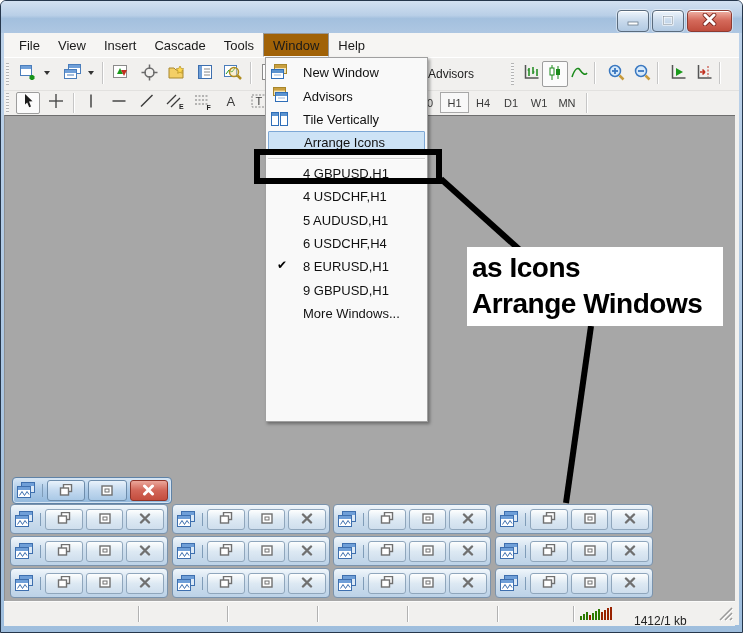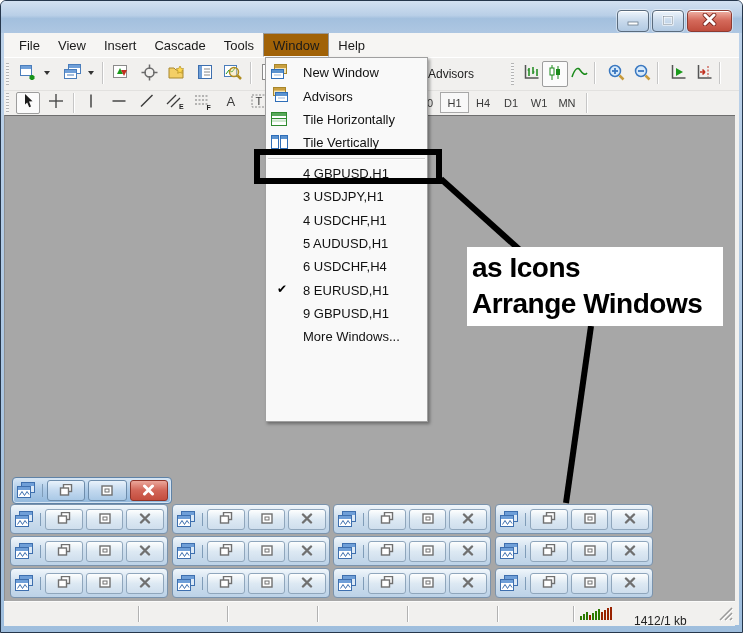--- a/index.html
+++ b/index.html
@@ -365,42 +365,33 @@
             <rect x="2.5" y="0.5" width="12" height="8" fill="#f2e3b5" stroke="#a8862a"></rect>
             <rect x="3" y="1" width="11" height="2.6" fill="#caa040"></rect>
             <rect x="4.5" y="5.5" width="12" height="9" fill="#fff" stroke="#2f6eb8"></rect>
             <rect x="5" y="6" width="11" height="3" fill="#5b93d0"></rect>
             <line x1="7" y1="11" x2="14" y2="11" stroke="#9ab8dd"></line>
           </svg></span>
         <span class="mi-label">Advisors</span>
       </div>
       <div class="menu-row">
         <span class="mi-icon"><svg width="18" height="16" viewBox="0 0 18 16">
-            <rect x="0.5" y="1.5" width="15" height="13" fill="#fff" stroke="#2f8a2f"></rect>
-            <rect x="1" y="2" width="14" height="3" fill="#58a85a"></rect>
-            <rect x="1" y="8.5" width="14" height="2.5" fill="#cfe8cf"></rect>
-            <line x1="1" y1="7.5" x2="15" y2="7.5" stroke="#2f8a2f"></line>
-          </svg></span>
-        <span class="mi-label">Tile Horizontally</span>
-      </div>
-      <div class="menu-row">
-        <span class="mi-icon"><svg width="18" height="16" viewBox="0 0 18 16">
             <rect x="0.5" y="1.5" width="7" height="13" fill="#fff" stroke="#2f6eb8"></rect>
             <rect x="1" y="2" width="6" height="3" fill="#5b93d0"></rect>
             <rect x="9.5" y="1.5" width="7" height="13" fill="#fff" stroke="#2f6eb8"></rect>
             <rect x="10" y="2" width="6" height="3" fill="#5b93d0"></rect>
           </svg></span>
         <span class="mi-label">Tile Vertically</span>
       </div>
+      <div class="menu-row highlight">
+        <span class="mi-label">Arrange Icons</span>
+      </div>
       <div class="menu-sep"></div>
       <div class="menu-row">
         <span class="mi-label">4 GBPUSD,H1</span>
-      </div>
-      <div class="menu-row">
-        <span class="mi-label">3 USDJPY,H1</span>
       </div>
       <div class="menu-row">
         <span class="mi-label">4 USDCHF,H1</span>
       </div>
       <div class="menu-row">
         <span class="mi-label">5 AUDUSD,H1</span>
       </div>
       <div class="menu-row">
         <span class="mi-label">6 USDCHF,H4</span>
       </div>

